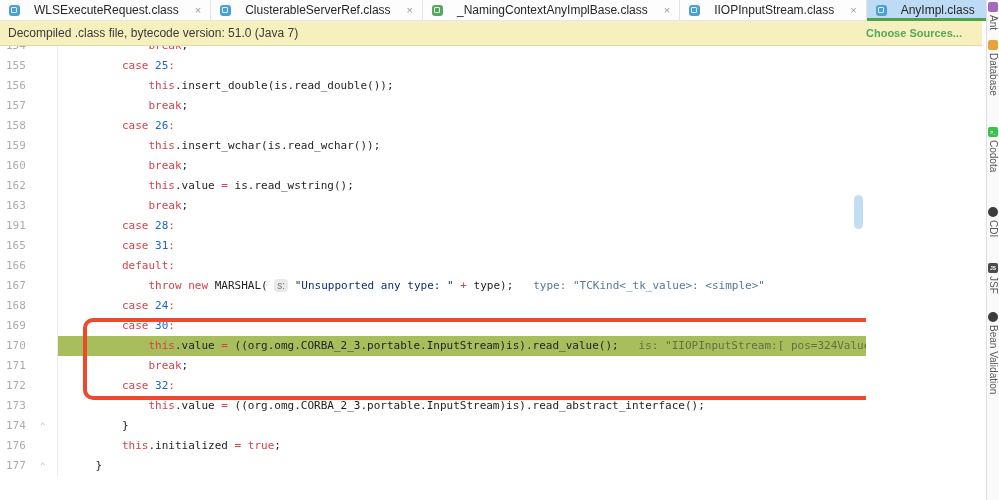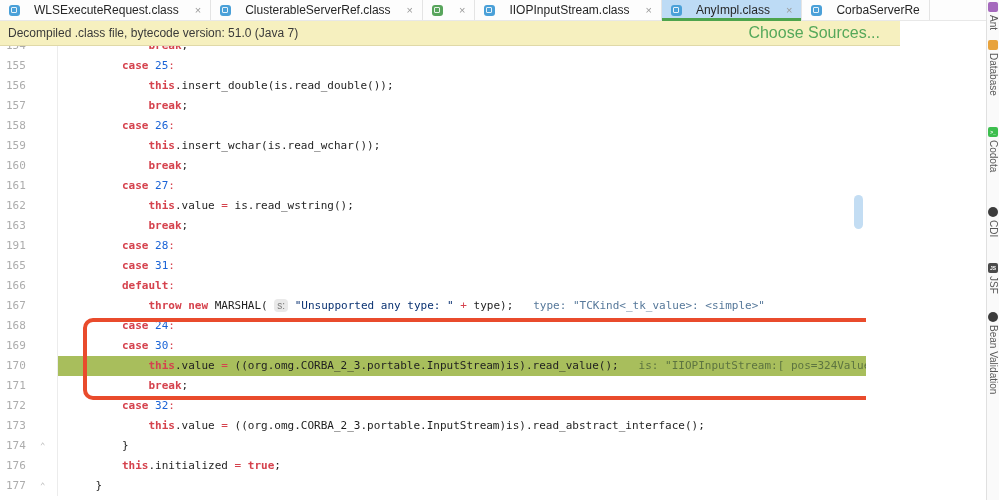--- a/index.html
+++ b/index.html
@@ -24,43 +24,43 @@
     background:var(--underline);
   }
   .tab-icon{width:11px;height:11px;border-radius:3px;flex:0 0 auto;position:relative;}
   .tab-icon.class-blue{background:#4aa0d8;}
   .tab-icon.class-green{background:#58a55c;}
   .tab-icon::after{content:"";position:absolute;left:2px;top:2px;width:4px;height:4px;
     border:1px solid rgba(255,255,255,.85);border-radius:1px;}
   .tab-close{color:#9a9a9a;font-size:11px;margin-left:2px;}
   
   .banner{
-    position:absolute;left:0;top:20px;width:900px;height:26px;box-sizing:border-box;
+    position:absolute;left:0;top:20px;width:982px;height:26px;box-sizing:border-box;
     background:var(--bannerBg);border-bottom:1px solid #e0d9a8;
     display:flex;align-items:center;justify-content:space-between;
     padding:0 20px 0 8px;z-index:4;
   }
   .banner-msg{font-size:12px;color:#3a3a3a;}
-  .banner-link{font-size:16px;color:var(--link);cursor:pointer;}
+  .banner-link{font-size:11px;color:var(--link);cursor:pointer;font-weight:bold;}
   
   .editor{
     position:absolute;left:0;top:46px;width:866px;height:454px;overflow:hidden;
     font-family:"DejaVu Sans Mono","Liberation Mono",monospace;font-size:11px;
   }
   .code-scroll{position:absolute;left:0;top:-10px;right:0;}
   .code-row{display:flex;height:20px;line-height:20px;position:relative;}
   .lnum{
     width:58px;flex:0 0 58px;box-sizing:border-box;padding-left:6px;
     color:#acacac;border-right:1px solid #ececec;background:#fff;
     font-size:11px;position:relative;
   }
   .fold-mark{position:absolute;left:40px;top:0;color:#b8b8b8;font-size:9px;}
   .code{flex:1;padding-left:11px;white-space:pre;color:#1f1f1f;}
   .code-row.exec .code{background:var(--execBg);}
-  .tk-kw{color:var(--kw);font-weight:bold;}
+  .tk-kw{color:var(--kw);}
   .tk-num{color:var(--num);}
   .tk-str{color:var(--str);}
   .tk-op{color:var(--kw);}
   .tk-dhint{color:var(--hint);}
   .code-row.exec .tk-dhint{color:#5d7440;}
   .tk-phint{
     background:#e9e9e9;color:#7b7b7b;border-radius:4px;padding:1px 3px;
     font-size:10px;font-family:"Liberation Sans",sans-serif;
   }
   
@@ -100,20 +100,21 @@
         <span class="tab-label">WLSExecuteRequest.class</span>
         <span class="tab-close">×</span>
       </div>
       <div class="tab">
         <span class="tab-icon class-blue"></span>
         <span class="tab-label">ClusterableServerRef.class</span>
         <span class="tab-close">×</span>
       </div>
       <div class="tab">
         <span class="tab-icon class-green"></span>
+        <span class="tab-label">_NamingContextAnyImplBase.class</span>
         <span class="tab-close">×</span>
       </div>
       <div class="tab">
         <span class="tab-icon class-blue"></span>
         <span class="tab-label">IIOPInputStream.class</span>
         <span class="tab-close">×</span>
       </div>
       <div class="tab selected">
         <span class="tab-icon class-blue"></span>
         <span class="tab-label">AnyImpl.class</span>
@@ -156,24 +157,20 @@
       </div>
       <div class="code-row">
         <span class="lnum">159</span>
         <span class="code"><span class="tk-plain">            </span><span class="tk-kw">this</span><span class="tk-plain">.insert_wchar(is.read_wchar());</span></span>
       </div>
       <div class="code-row">
         <span class="lnum">160</span>
         <span class="code"><span class="tk-plain">            </span><span class="tk-kw">break</span><span class="tk-plain">;</span></span>
       </div>
       <div class="code-row">
-        <span class="lnum">161</span>
-        <span class="code"><span class="tk-plain">        </span><span class="tk-kw">case</span><span class="tk-plain"> </span><span class="tk-num">27</span><span class="tk-op">:</span></span>
-      </div>
-      <div class="code-row">
         <span class="lnum">162</span>
         <span class="code"><span class="tk-plain">            </span><span class="tk-kw">this</span><span class="tk-plain">.value </span><span class="tk-op">=</span><span class="tk-plain"> is.read_wstring();</span></span>
       </div>
       <div class="code-row">
         <span class="lnum">163</span>
         <span class="code"><span class="tk-plain">            </span><span class="tk-kw">break</span><span class="tk-plain">;</span></span>
       </div>
       <div class="code-row">
         <span class="lnum">191</span>
         <span class="code"><span class="tk-plain">        </span><span class="tk-kw">case</span><span class="tk-plain"> </span><span class="tk-num">28</span><span class="tk-op">:</span></span>

